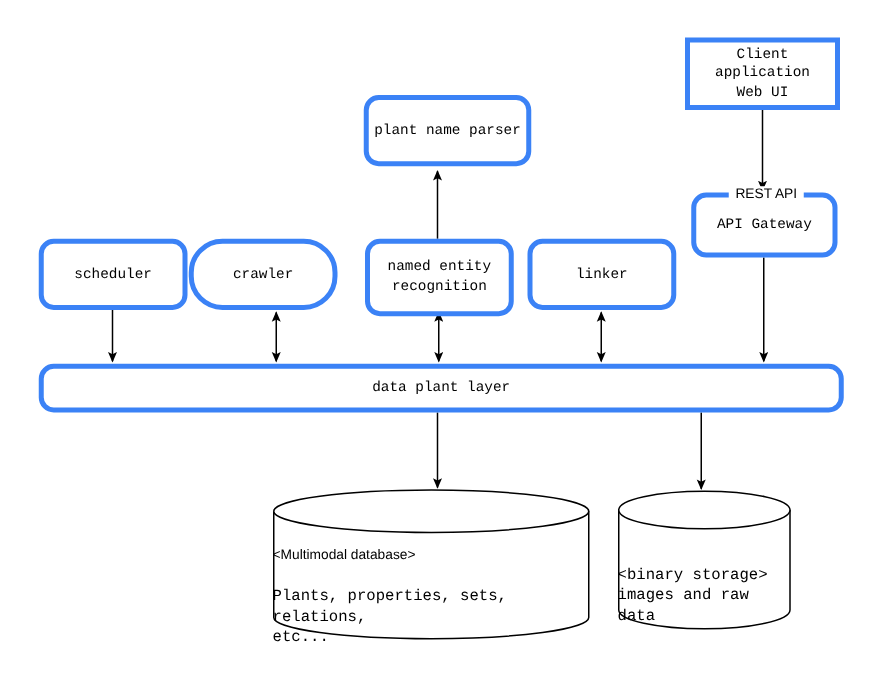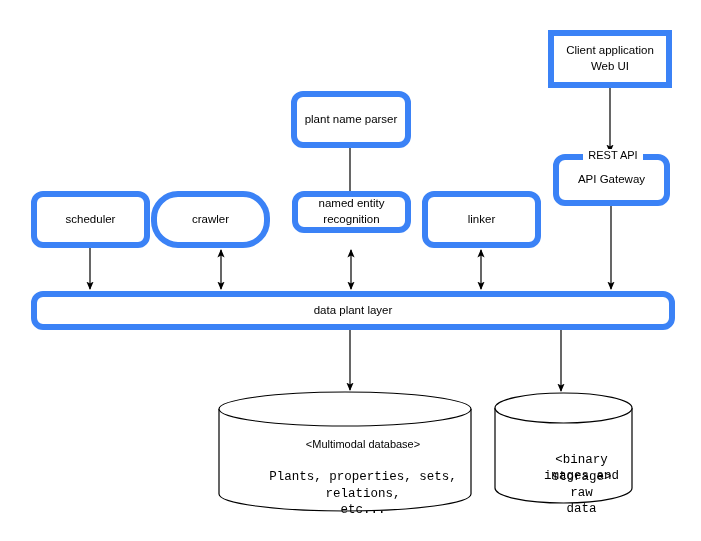--- a/index.html
+++ b/index.html
@@ -14,27 +14,27 @@
   #canvas {
     position: relative;
     width: 701px;
     height: 541px;
     background: #ffffff;
     overflow: hidden;
   }
   .node {
     position: absolute;
     box-sizing: border-box;
-    border: 6px solid #3b82f6;
+    border: 4px solid #3b82f6;
     background: #ffffff;
     display: flex;
     align-items: center;
     justify-content: center;
     text-align: center;
-    font-family: Liberation Sans, sans-serif;
+    font-family: Liberation Mono, monospace;
     font-size: 11.5px;
     color: #000000;
     line-height: 1.35;
     white-space: pre-line;
   }
   .node.rounded { border-radius: 12px; }
   .node.sharp { border-radius: 0; }
 
   .edge-label {
     position: absolute;
@@ -50,23 +50,21 @@
 
   .cyl {
     position: absolute;
     box-sizing: border-box;
   }
   .cyl svg { display: block; }
   .cyl-text {
     position: absolute;
     left: 0;
     right: 0;
-    text-align: center;
     color: #000000;
-    margin-left: 36px;
   }
   .cyl-title-sans {
     font-family: "Liberation Sans", sans-serif;
     font-size: 11px;
   }
   .cyl-mono {
     font-family: "Liberation Mono", monospace;
     font-size: 12.5px;
     line-height: 1.3;
     white-space: pre-line;
@@ -116,33 +114,33 @@
 
   <div class="node sharp" style="left:548px; top:30px; width:124px; height:58px;">
     <span>Client application
 Web UI</span>
   </div>
 
   <div class="node rounded" style="left:553px; top:154px; width:117px; height:52px;">
     <span>API Gateway</span>
   </div>
 
-  <div class="node rounded" style="left:291px; top:91px; width:120px; height:57px;">
+  <div class="node rounded" style="left:291px; top:76px; width:134px; height:57px;">
     <span>plant name parser</span>
   </div>
 
   <div class="node rounded" style="left:31px; top:191px; width:119px; height:57px;">
     <span>scheduler</span>
   </div>
 
   <div class="node rounded" style="left:151px; top:191px; width:119px; height:57px;border-radius:27px;">
     <span>crawler</span>
   </div>
 
-  <div class="node rounded" style="left:292px; top:191px; width:119px; height:42px;justify-content:center;">
+  <div class="node rounded" style="left:292px; top:191px; width:119px; height:62px;justify-content:center;">
     <span>named entity
 recognition</span>
   </div>
 
   <div class="node rounded" style="left:422px; top:191px; width:119px; height:57px;">
     <span>linker</span>
   </div>
 
   <div class="node rounded" style="left:31px; top:291px; width:644px; height:39px;">
     <span>data plant layer</span>

